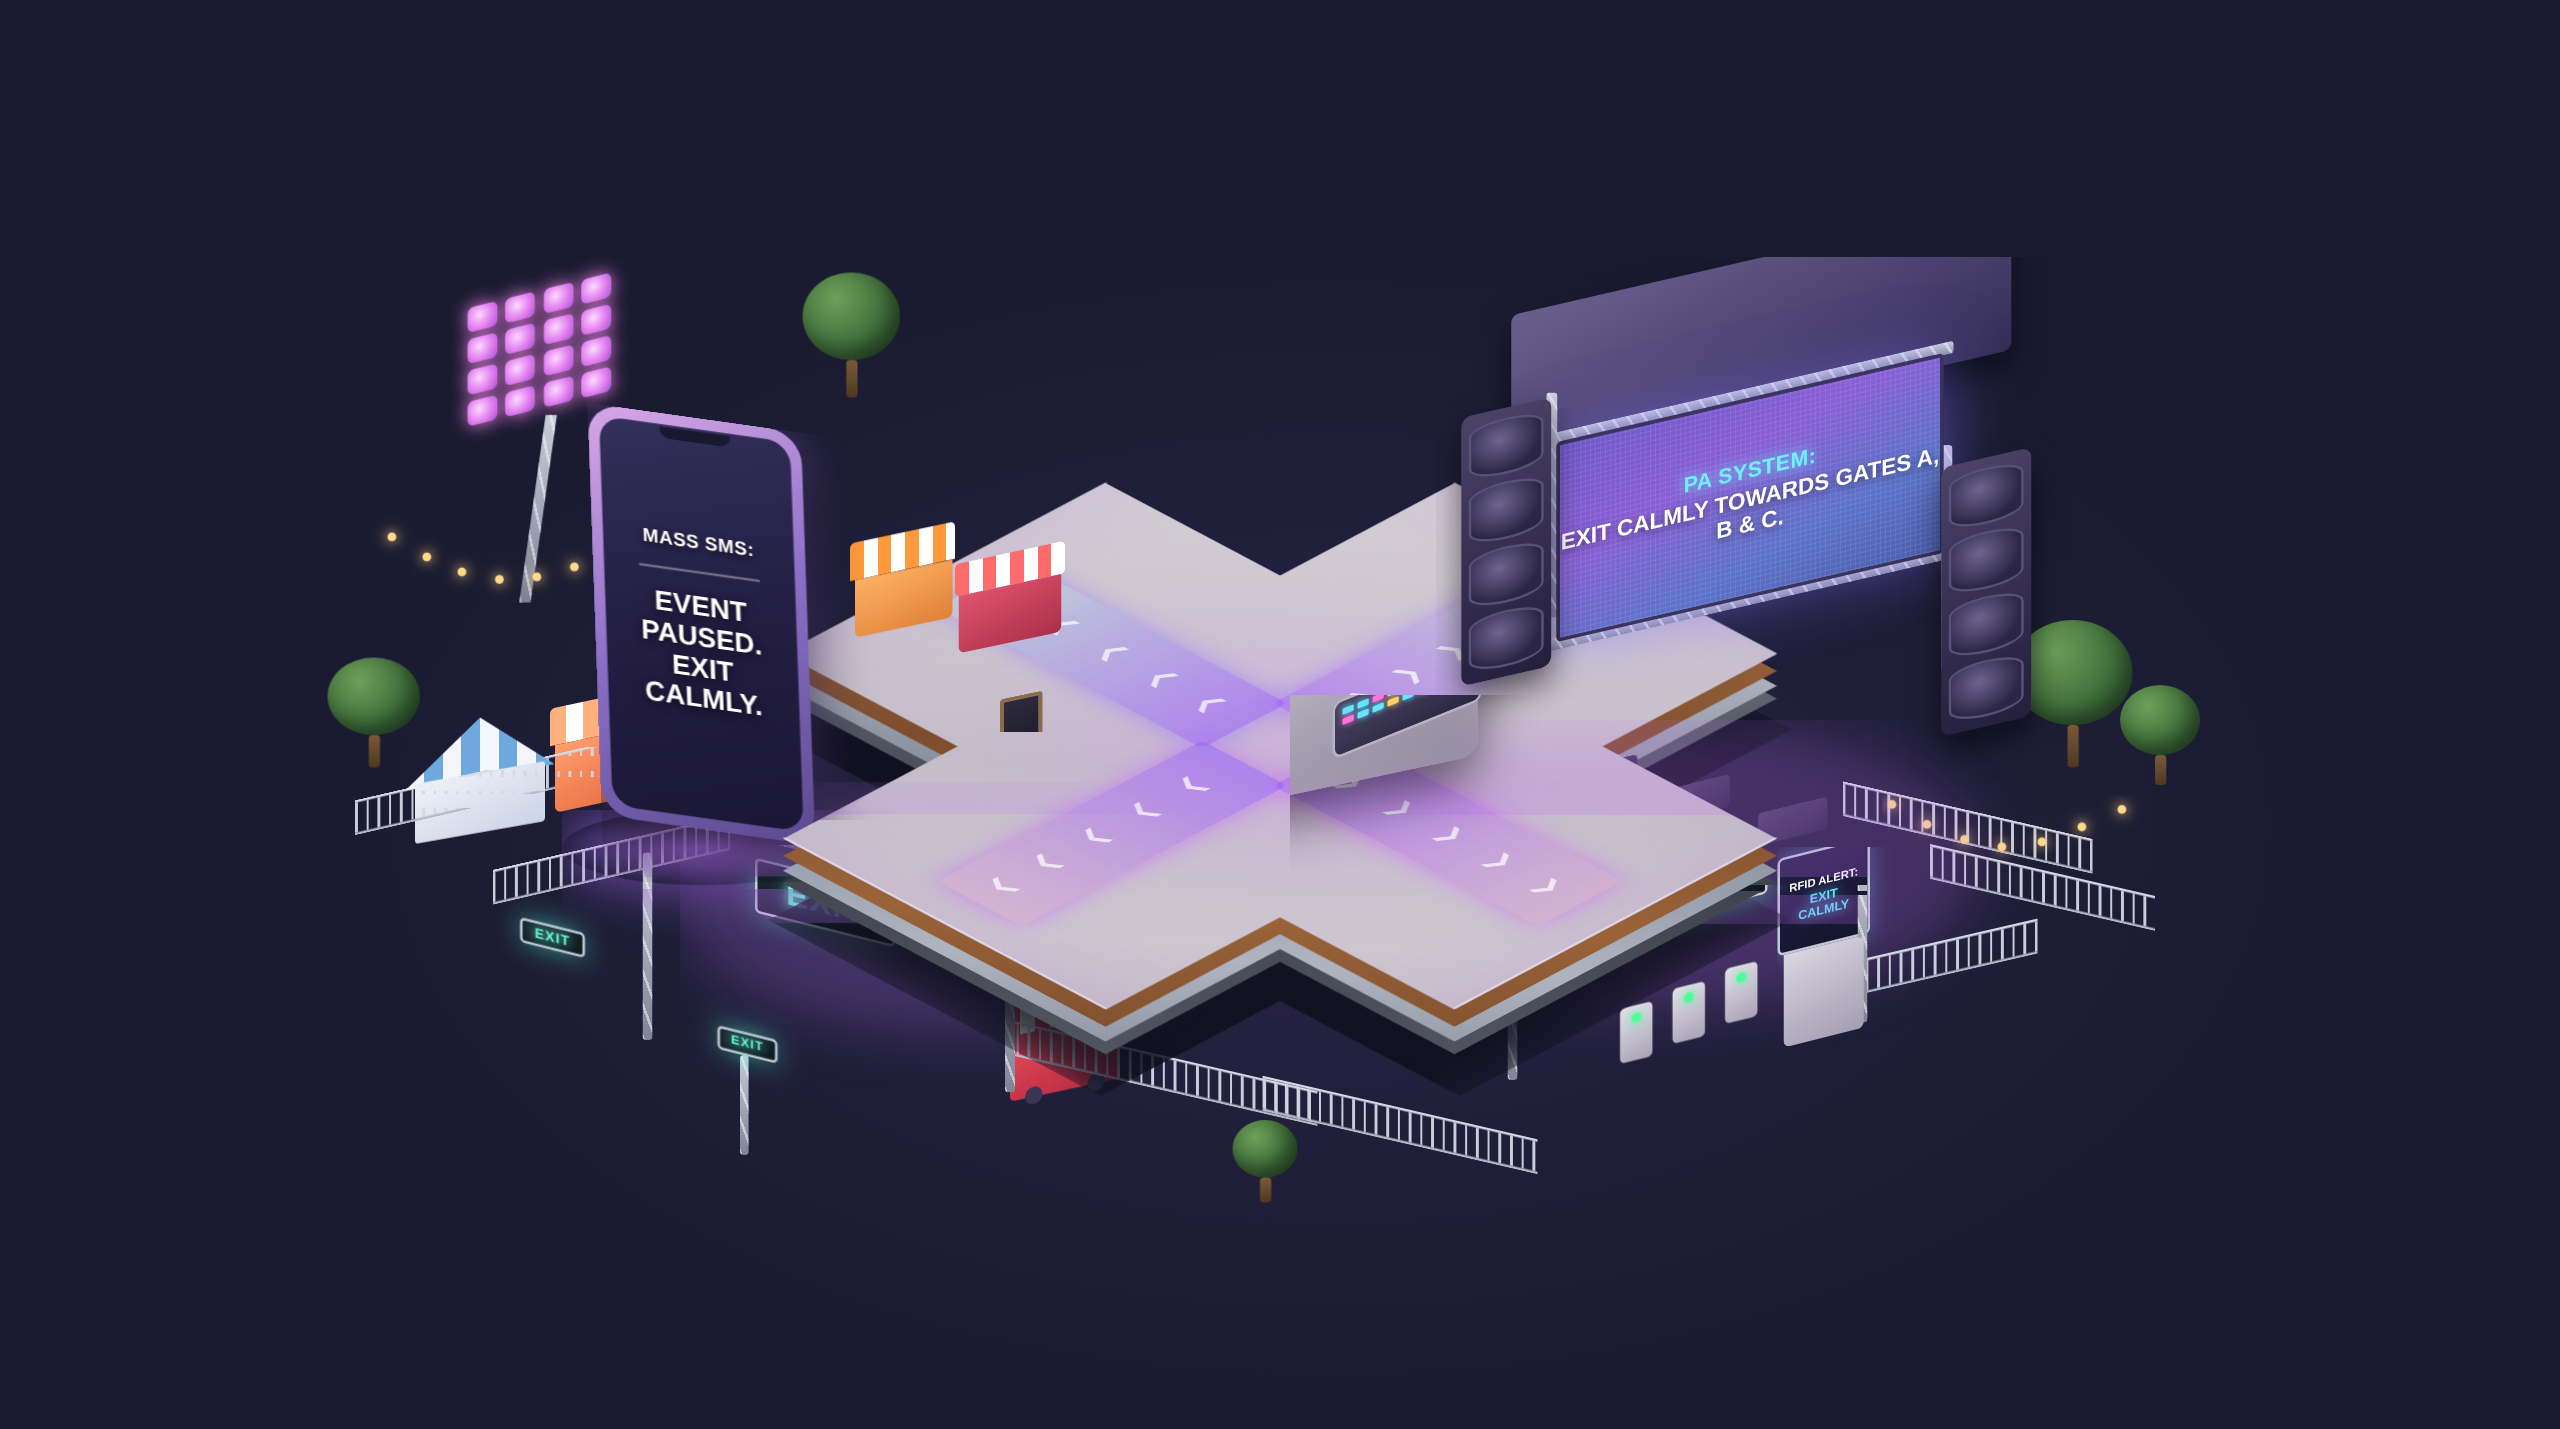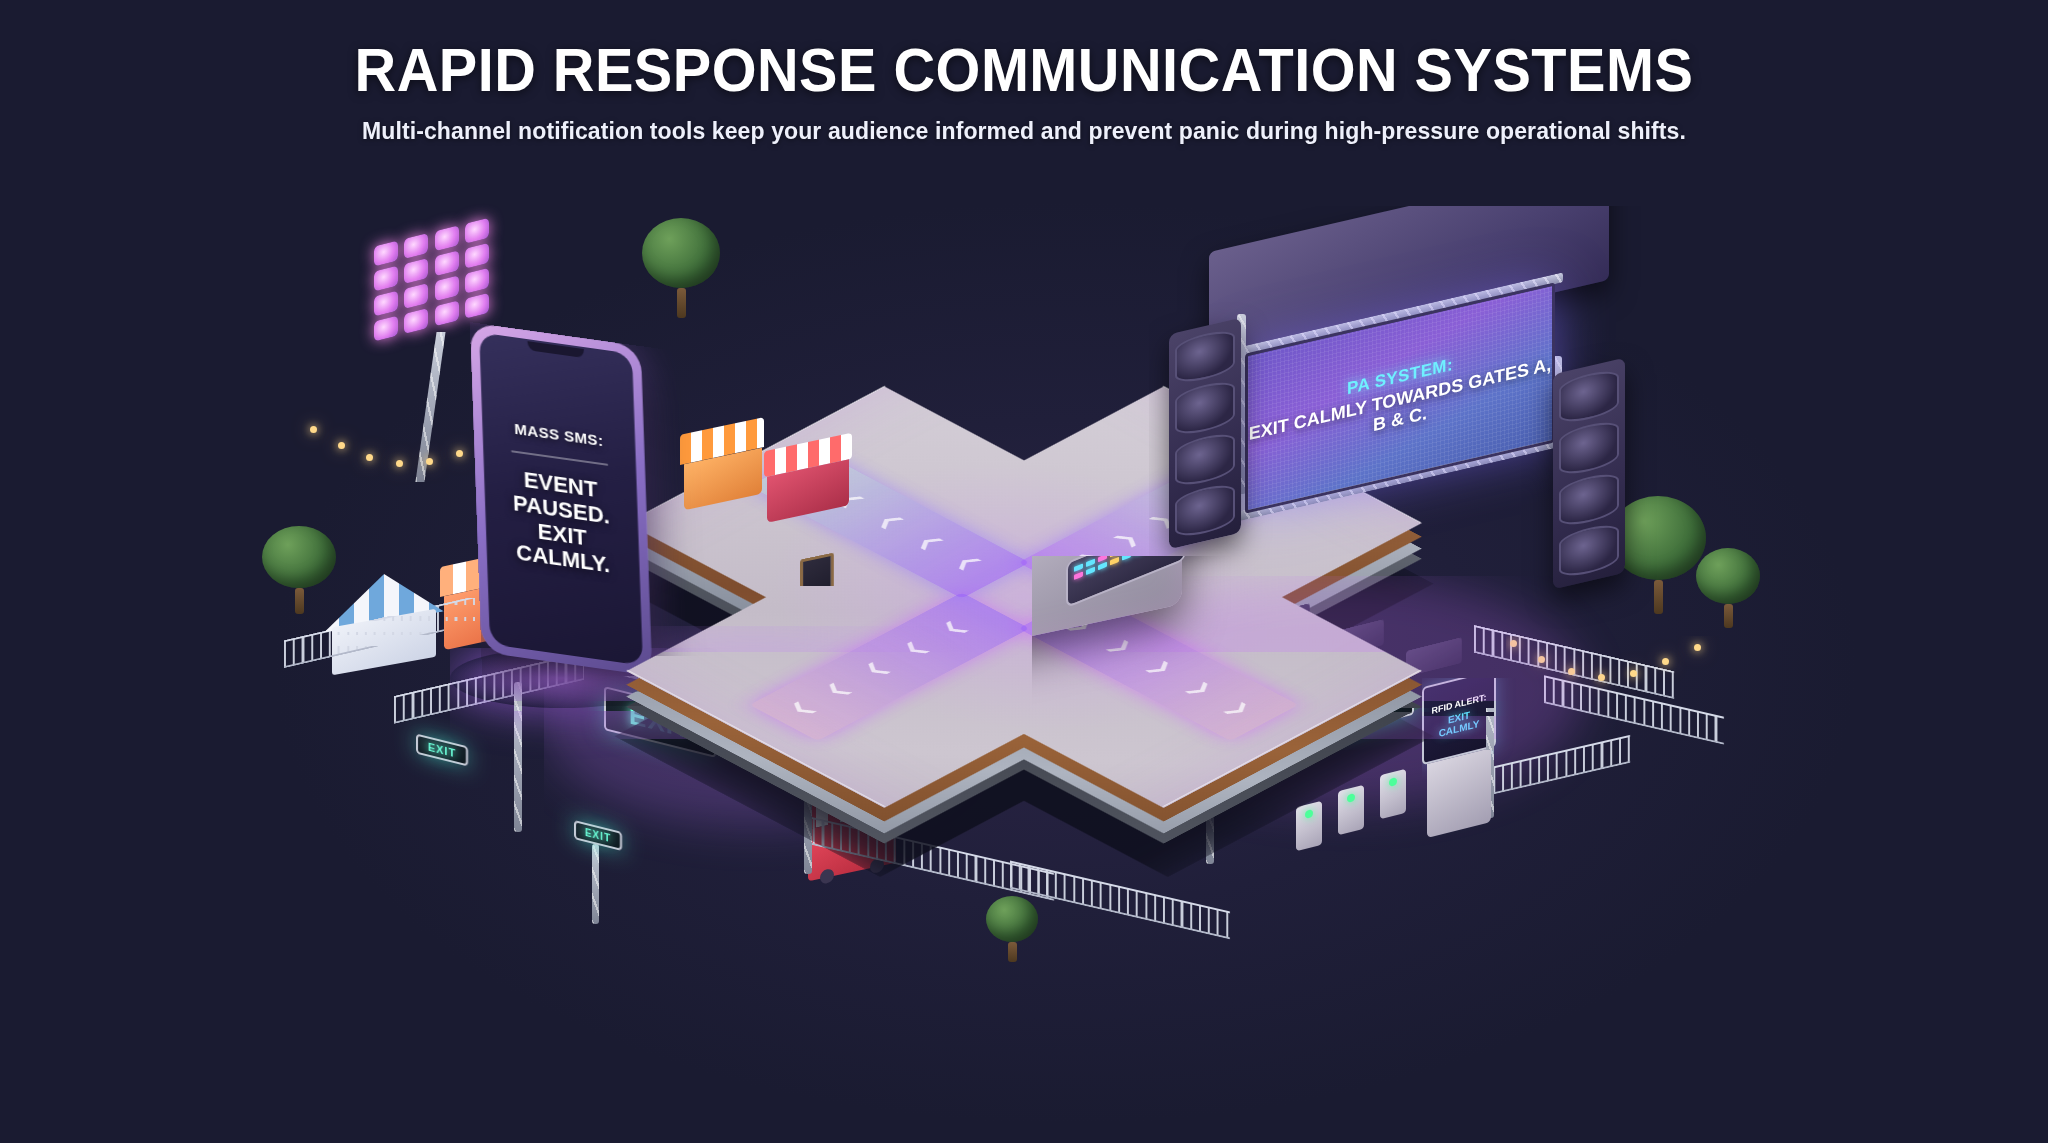--- a/index.html
+++ b/index.html
@@ -404,24 +404,20 @@
     border-radius:50%; background:rgba(40,20,60,.38); filter:blur(2px); z-index:-1;}
 
   
   .glow-pool{ position:absolute; border-radius:50%; filter:blur(22px); pointer-events:none; z-index:12;}
 </style>
 </head>
 <body>
 
 <div id="stage">
 
-  <div class="header">
-    <div class="title">RAPID RESPONSE COMMUNICATION SYSTEMS</div>
-    <div class="subtitle">Multi-channel notification tools keep your audience informed and prevent panic during high-pressure operational shifts.</div>
-  </div>
 
   <div id="scene">
     <div class="iso">
 
       <div class="plat">
         <div class="platshadow"></div>
         <div class="tier base"></div>
         <div class="tier metal"></div>
         <div class="tier wood"></div>
         <div class="tier top"></div>

